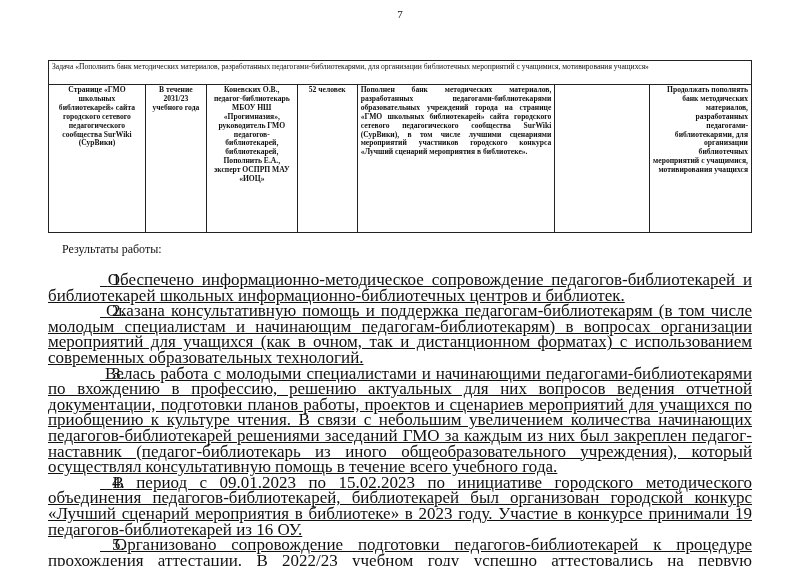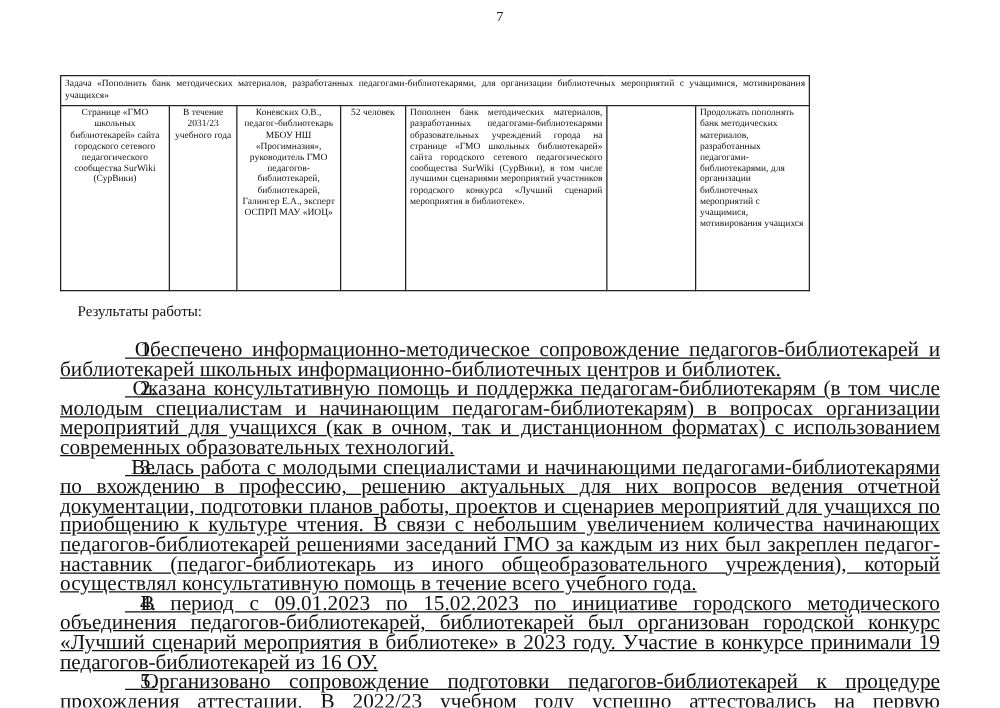--- a/index.html
+++ b/index.html
@@ -1,26 +1,26 @@
 <!DOCTYPE html>
 <html><head>
   <meta charset="utf-8">
   <style>
     html, body { margin: 0; padding: 0; background: #ffffff; }
     body { width: 800px; height: 566px; position: relative; overflow: hidden;
            font-family: "Liberation Serif", "DejaVu Serif", serif; color: #111; }
     .page-number { position: absolute; top: 8px; left: 0; width: 800px; text-align: center; font-size: 11px; }
-    table.task { position: absolute; left: 48px; top: 60px; width: 600px; border-collapse: collapse;
+    table.task { position: absolute; left: 48px; top: 60px; width: 704px; border-collapse: collapse;
                  font-size: 7.6px; line-height: 8.9px; padding-left: 48px; }
     table.task td { border: 1px solid #222; vertical-align: top; padding: 1px 3px; }
     table.task tr.head td { text-align: justify; text-align-last: left; padding: 2px 3px; height: 19px; }
-    table.task tr.row td { height: 145px; }
+    table.task tr.row td { height: 145px; font-weight: bold; }
     .c { text-align: center; }
     .j { text-align: justify; }
-    .l { text-align: left; }
+    .l { text-align: right; }
     .heading { position: absolute; left: 62px; top: 242px; font-size: 12px; }
     .body { position: absolute; left: 48px; top: 272px; width: 704px; font-size: 17px; line-height: 15.6px; text-decoration: underline; }
     .body p { margin: 0; text-align: justify; text-indent: 32px; }
     .body .num { display: inline-block; width: 20px; }
   </style>
 </head>
 <body>
 
 <div class="page-number">7</div>
 
@@ -34,21 +34,21 @@
       <col style="width:95px">
       <col style="width:102px">
   </colgroup>
   <tbody>
       <tr class="head">
     <td colspan="7">Задача «Пополнить банк методических материалов, разработанных педагогами-библиотекарями, для организации библиотечных мероприятий с учащимися, мотивирования учащихся»</td>
   </tr>
   <tr class="row">
     <td class="c">Странице «ГМО школьных библиотекарей» сайта городского сетевого педагогического сообщества SurWiki (СурВики)</td>
     <td class="c">В течение 2031/23 учебного года</td>
-    <td class="c">Коневских О.В., педагог-библиотекарь МБОУ НШ «Прогимназия», руководитель ГМО педагогов-библиотекарей, библиотекарей, Галингер Е.А., эксперт ОСПРП МАУ «ИОЦ»</td>
+    <td class="c">Коневских О.В., педагог-библиотекарь МБОУ НШ «Прогимназия», руководитель ГМО педагогов-библиотекарей, библиотекарей, Пополнить Е.А., эксперт ОСПРП МАУ «ИОЦ»</td>
     <td class="c">52 человек</td>
     <td class="j">Пополнен банк методических материалов, разработанных педагогами-библиотекарями образовательных учреждений города на странице «ГМО школьных библиотекарей» сайта городского сетевого педагогического сообщества SurWiki (СурВики), в том числе лучшими сценариями мероприятий участников городского конкурса «Лучший сценарий мероприятия в библиотеке».</td>
     <td class="l"></td>
     <td class="l">Продолжать пополнять банк методических материалов, разработанных педагогами-библиотекарями, для организации библиотечных мероприятий с учащимися, мотивирования учащихся</td>
   </tr>
 </tbody>
   </table>
 
 <div class="heading">Результаты работы:</div>
 

